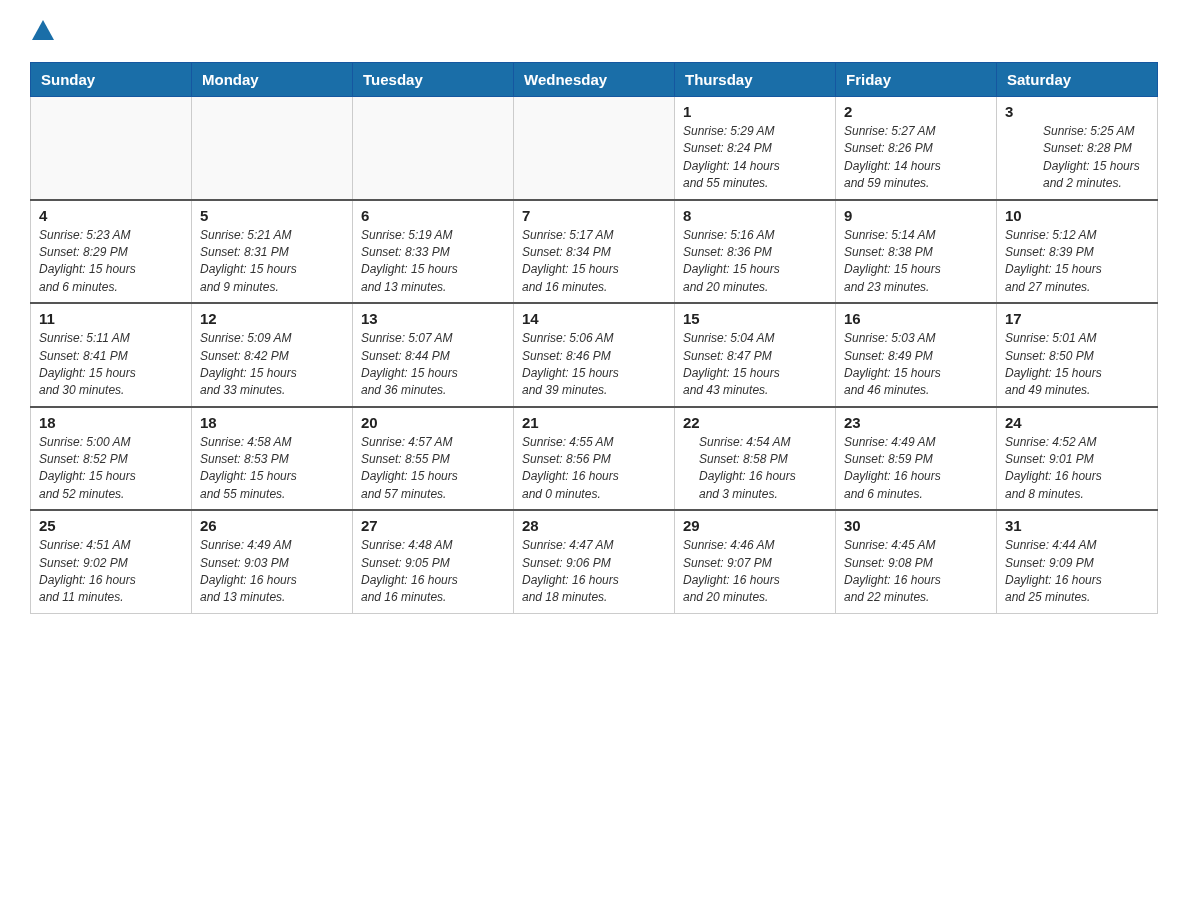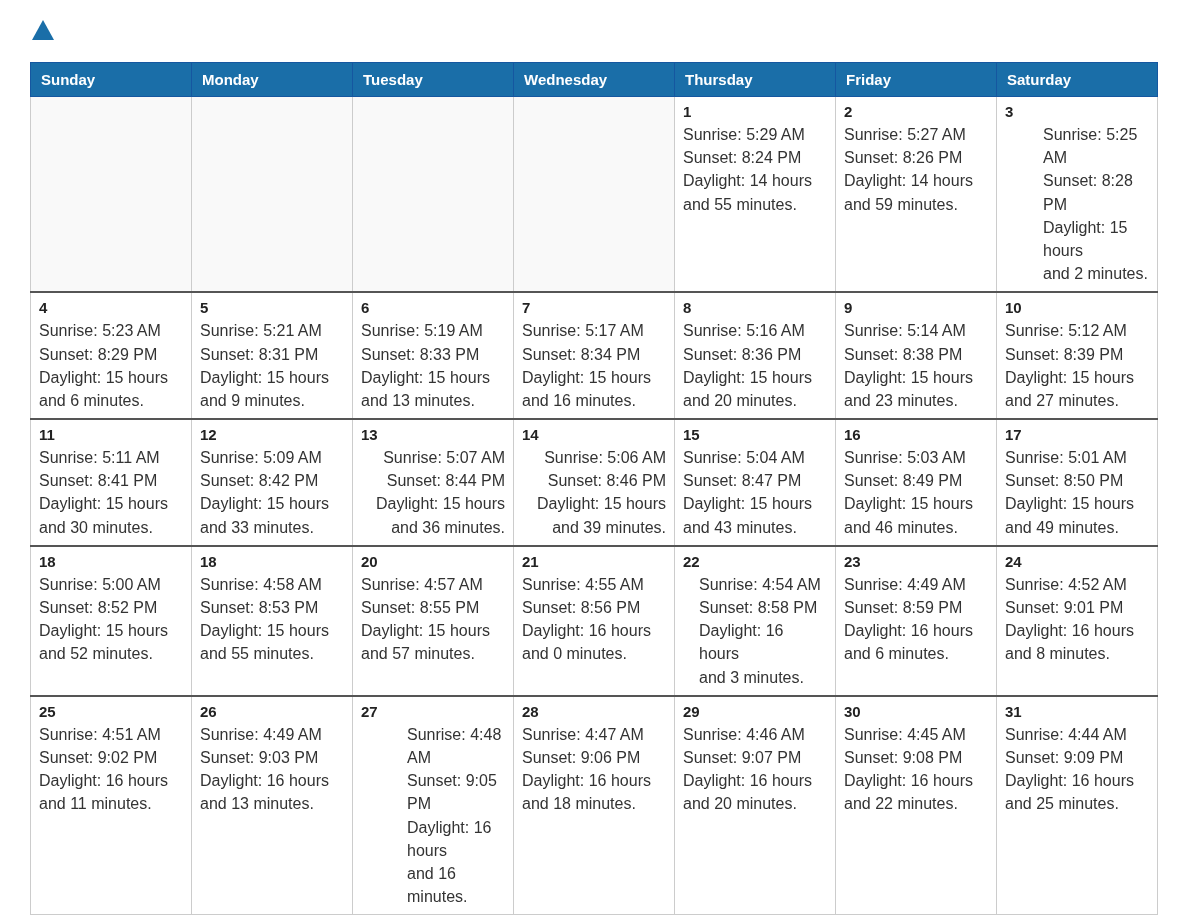--- a/index.html
+++ b/index.html
@@ -56,23 +56,24 @@
       min-height: 90px;
       width: 14.28%;
     }
     .day-num {
       font-size: 15px;
       font-weight: bold;
       color: #222;
       margin-bottom: 3px;
     }
     .day-info {
-      font-size: 16px;
+      font-size: 12px;
       color: #333;
       line-height: 1.45;
+      font-style: italic;
     }
     .empty-cell {
       background: #f9f9f9;
     }
     .row-separator td {
       border-top: 2px solid #555;
     }
     
     .logo-wrapper {
       display: flex;
@@ -223,28 +224,28 @@
         </td>
         <td>
           <div class="day-num">12</div>
           <div class="day-info" style="white-space: pre-line;">Sunrise: 5:09 AM
 Sunset: 8:42 PM
 Daylight: 15 hours
 and 33 minutes.</div>
         </td>
         <td>
           <div class="day-num">13</div>
-          <div class="day-info" style="white-space: pre-line; text-align: right;">Sunrise: 5:07 AM
+          <div class="day-info" style="white-space: pre-line;">Sunrise: 5:07 AM
 Sunset: 8:44 PM
 Daylight: 15 hours
 and 36 minutes.</div>
         </td>
         <td>
           <div class="day-num">14</div>
-          <div class="day-info" style="white-space: pre-line; text-align: right;">Sunrise: 5:06 AM
+          <div class="day-info" style="white-space: pre-line;">Sunrise: 5:06 AM
 Sunset: 8:46 PM
 Daylight: 15 hours
 and 39 minutes.</div>
         </td>
         <td>
           <div class="day-num">15</div>
           <div class="day-info" style="white-space: pre-line;">Sunrise: 5:04 AM
 Sunset: 8:47 PM
 Daylight: 15 hours
 and 43 minutes.</div>
@@ -325,21 +326,21 @@
         </td>
         <td>
           <div class="day-num">26</div>
           <div class="day-info" style="white-space: pre-line;">Sunrise: 4:49 AM
 Sunset: 9:03 PM
 Daylight: 16 hours
 and 13 minutes.</div>
         </td>
         <td>
           <div class="day-num">27</div>
-          <div class="day-info" style="white-space: pre-line; margin-left: 46px;">Sunrise: 4:48 AM
+          <div class="day-info" style="white-space: pre-line;">Sunrise: 4:48 AM
 Sunset: 9:05 PM
 Daylight: 16 hours
 and 16 minutes.</div>
         </td>
         <td>
           <div class="day-num">28</div>
           <div class="day-info" style="white-space: pre-line;">Sunrise: 4:47 AM
 Sunset: 9:06 PM
 Daylight: 16 hours
 and 18 minutes.</div>

